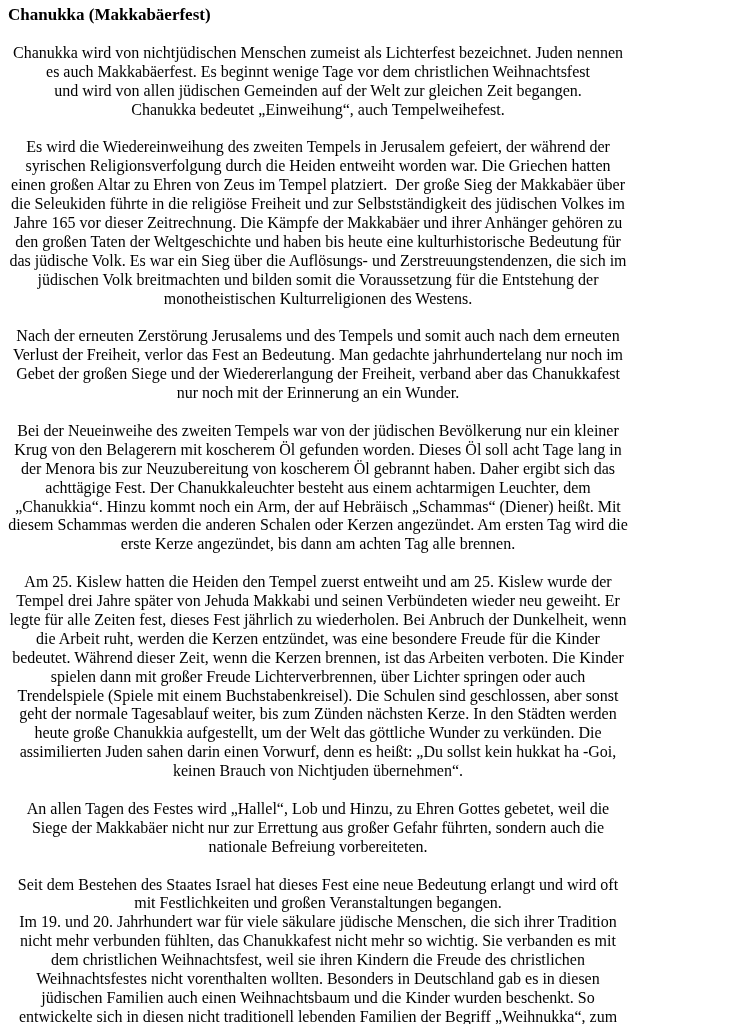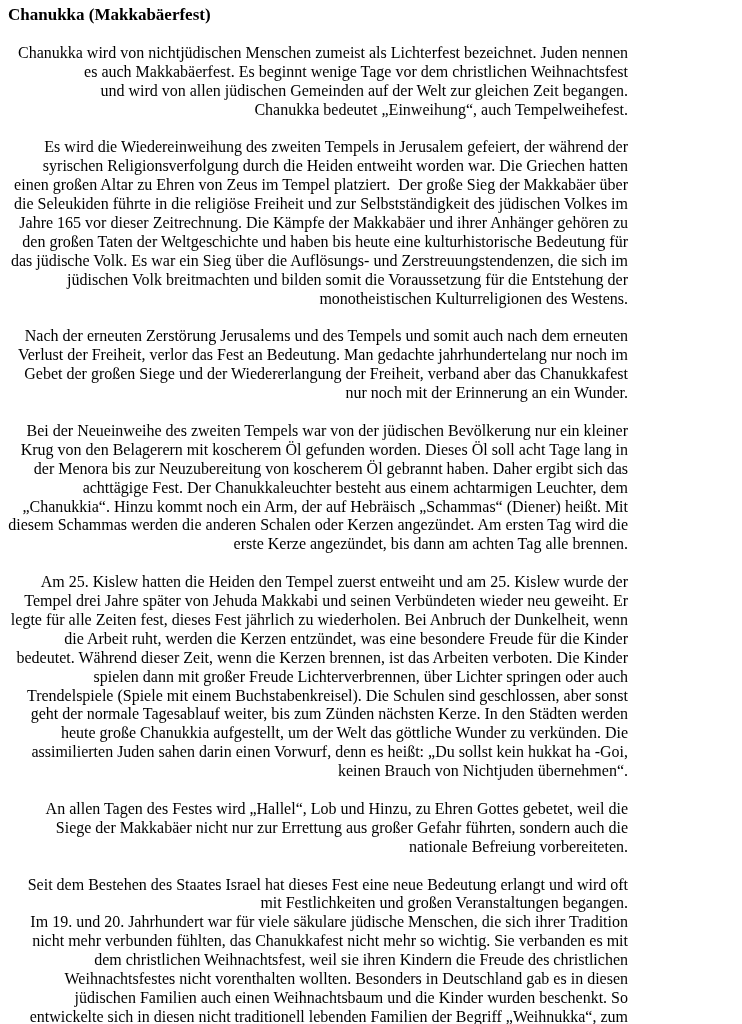--- a/index.html
+++ b/index.html
@@ -23,21 +23,21 @@
   }
   .title {
     font-size: 17px;
     font-weight: bold;
     margin: 0 0 18.9px 0;
     line-height: 18.9px;
   }
   .para {
     margin: 0 0 18.9px 0;
     white-space: pre-wrap;
-    text-align: right;
+    text-align: center;
   }
   .para:last-child {
     margin-bottom: 16px;
   }
 </style>
 </head>
 <body>
 
 <div class="page">
   <h1 class="title">Chanukka (Makkabäerfest)</h1>

